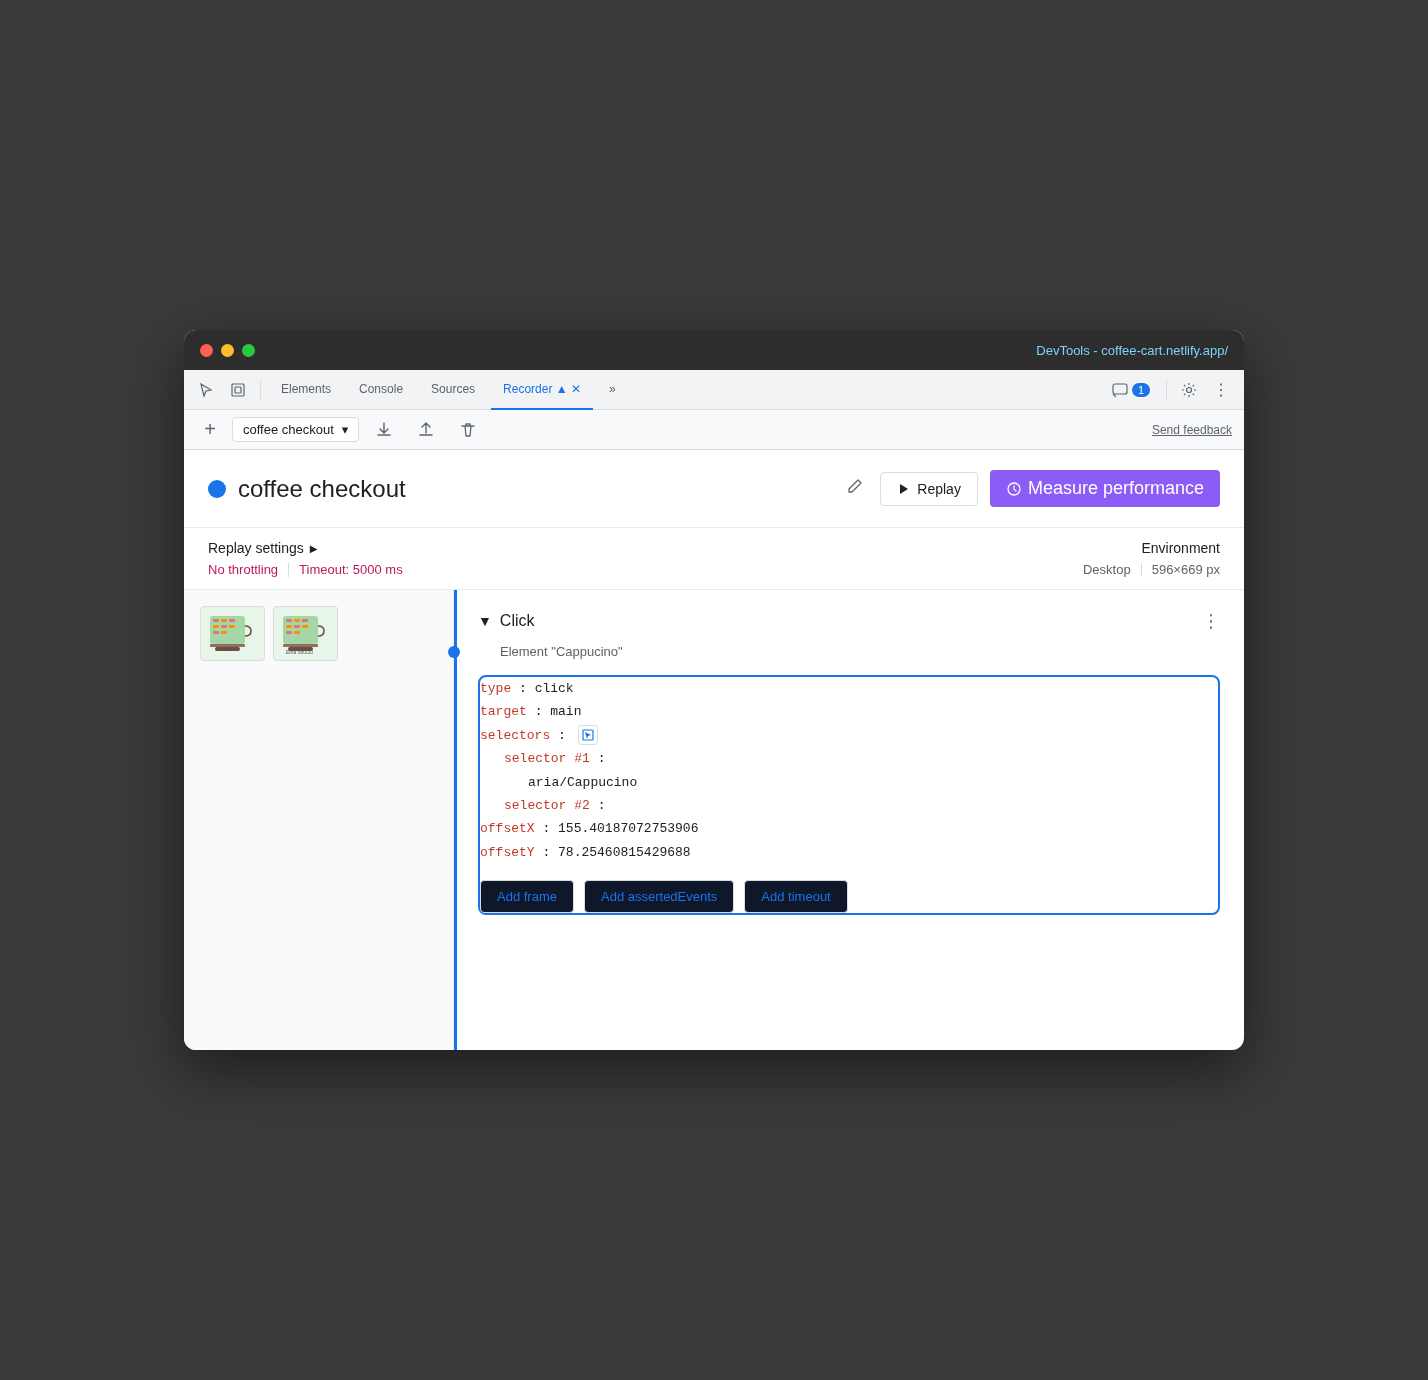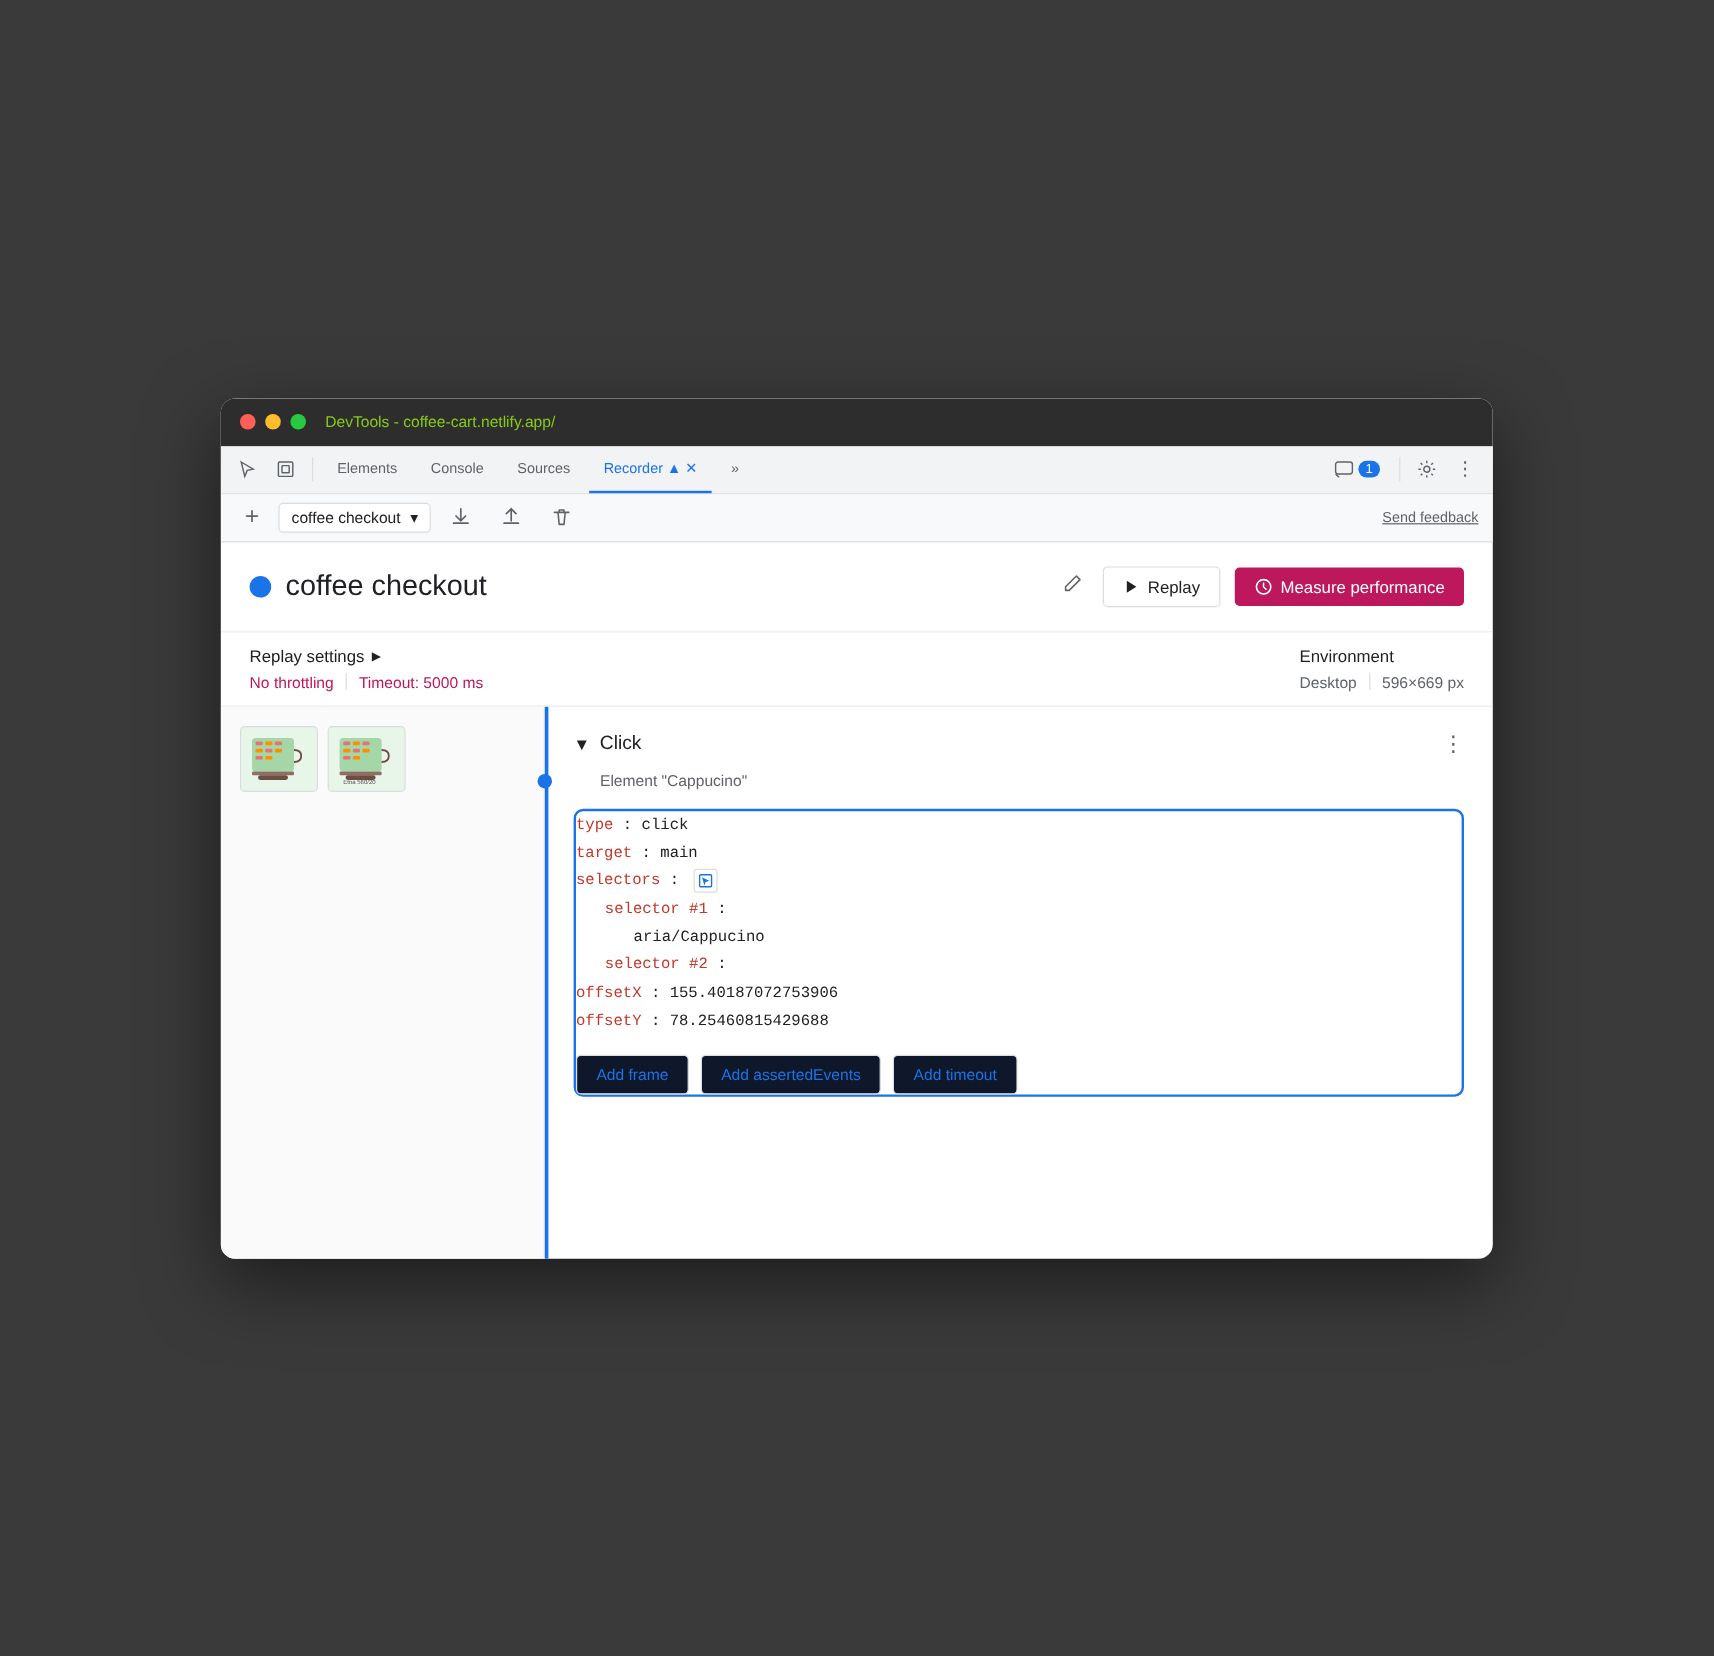--- a/index.html
+++ b/index.html
@@ -41,22 +41,22 @@
       width: 13px;
       height: 13px;
       border-radius: 50%;
     }
     .traffic-light.red { background: #ff5f57; }
     .traffic-light.yellow { background: #ffbd2e; }
     .traffic-light.green { background: #28c940; }
 
     .title-bar-title {
       flex: 1;
-      text-align: left;
-      color: #84cc16;
+      text-align: right;
+      color: #7dd3fc;
       font-size: 13px;
     }
 
     
     .devtools-nav {
       background: #f1f3f4;
       border-bottom: 1px solid #dadce0;
       display: flex;
       align-items: center;
       height: 40px;
@@ -231,25 +231,25 @@
       padding: 8px 16px;
       font-size: 14px;
       color: #202124;
       cursor: pointer;
       display: flex;
       align-items: center;
       gap: 6px;
     }
 
     .measure-btn {
-      background: #be185d;
+      background: #8b5cf6;
       border: none;
       border-radius: 4px;
       padding: 8px 16px;
-      font-size: 14px;
+      font-size: 18px;
       color: white;
       cursor: pointer;
       display: flex;
       align-items: center;
       gap: 6px;
     }
 
     
     .replay-settings-bar {
       display: flex;
@@ -282,21 +282,21 @@
     }
 
     .settings-separator {
       width: 1px;
       height: 14px;
       background: #dadce0;
       margin: 0 10px;
     }
 
     .settings-right {
-      text-align: left;
+      text-align: right;
     }
 
     .env-title {
       font-size: 14px;
       font-weight: 500;
       color: #202124;
       margin-bottom: 6px;
     }
 
     .env-row {

